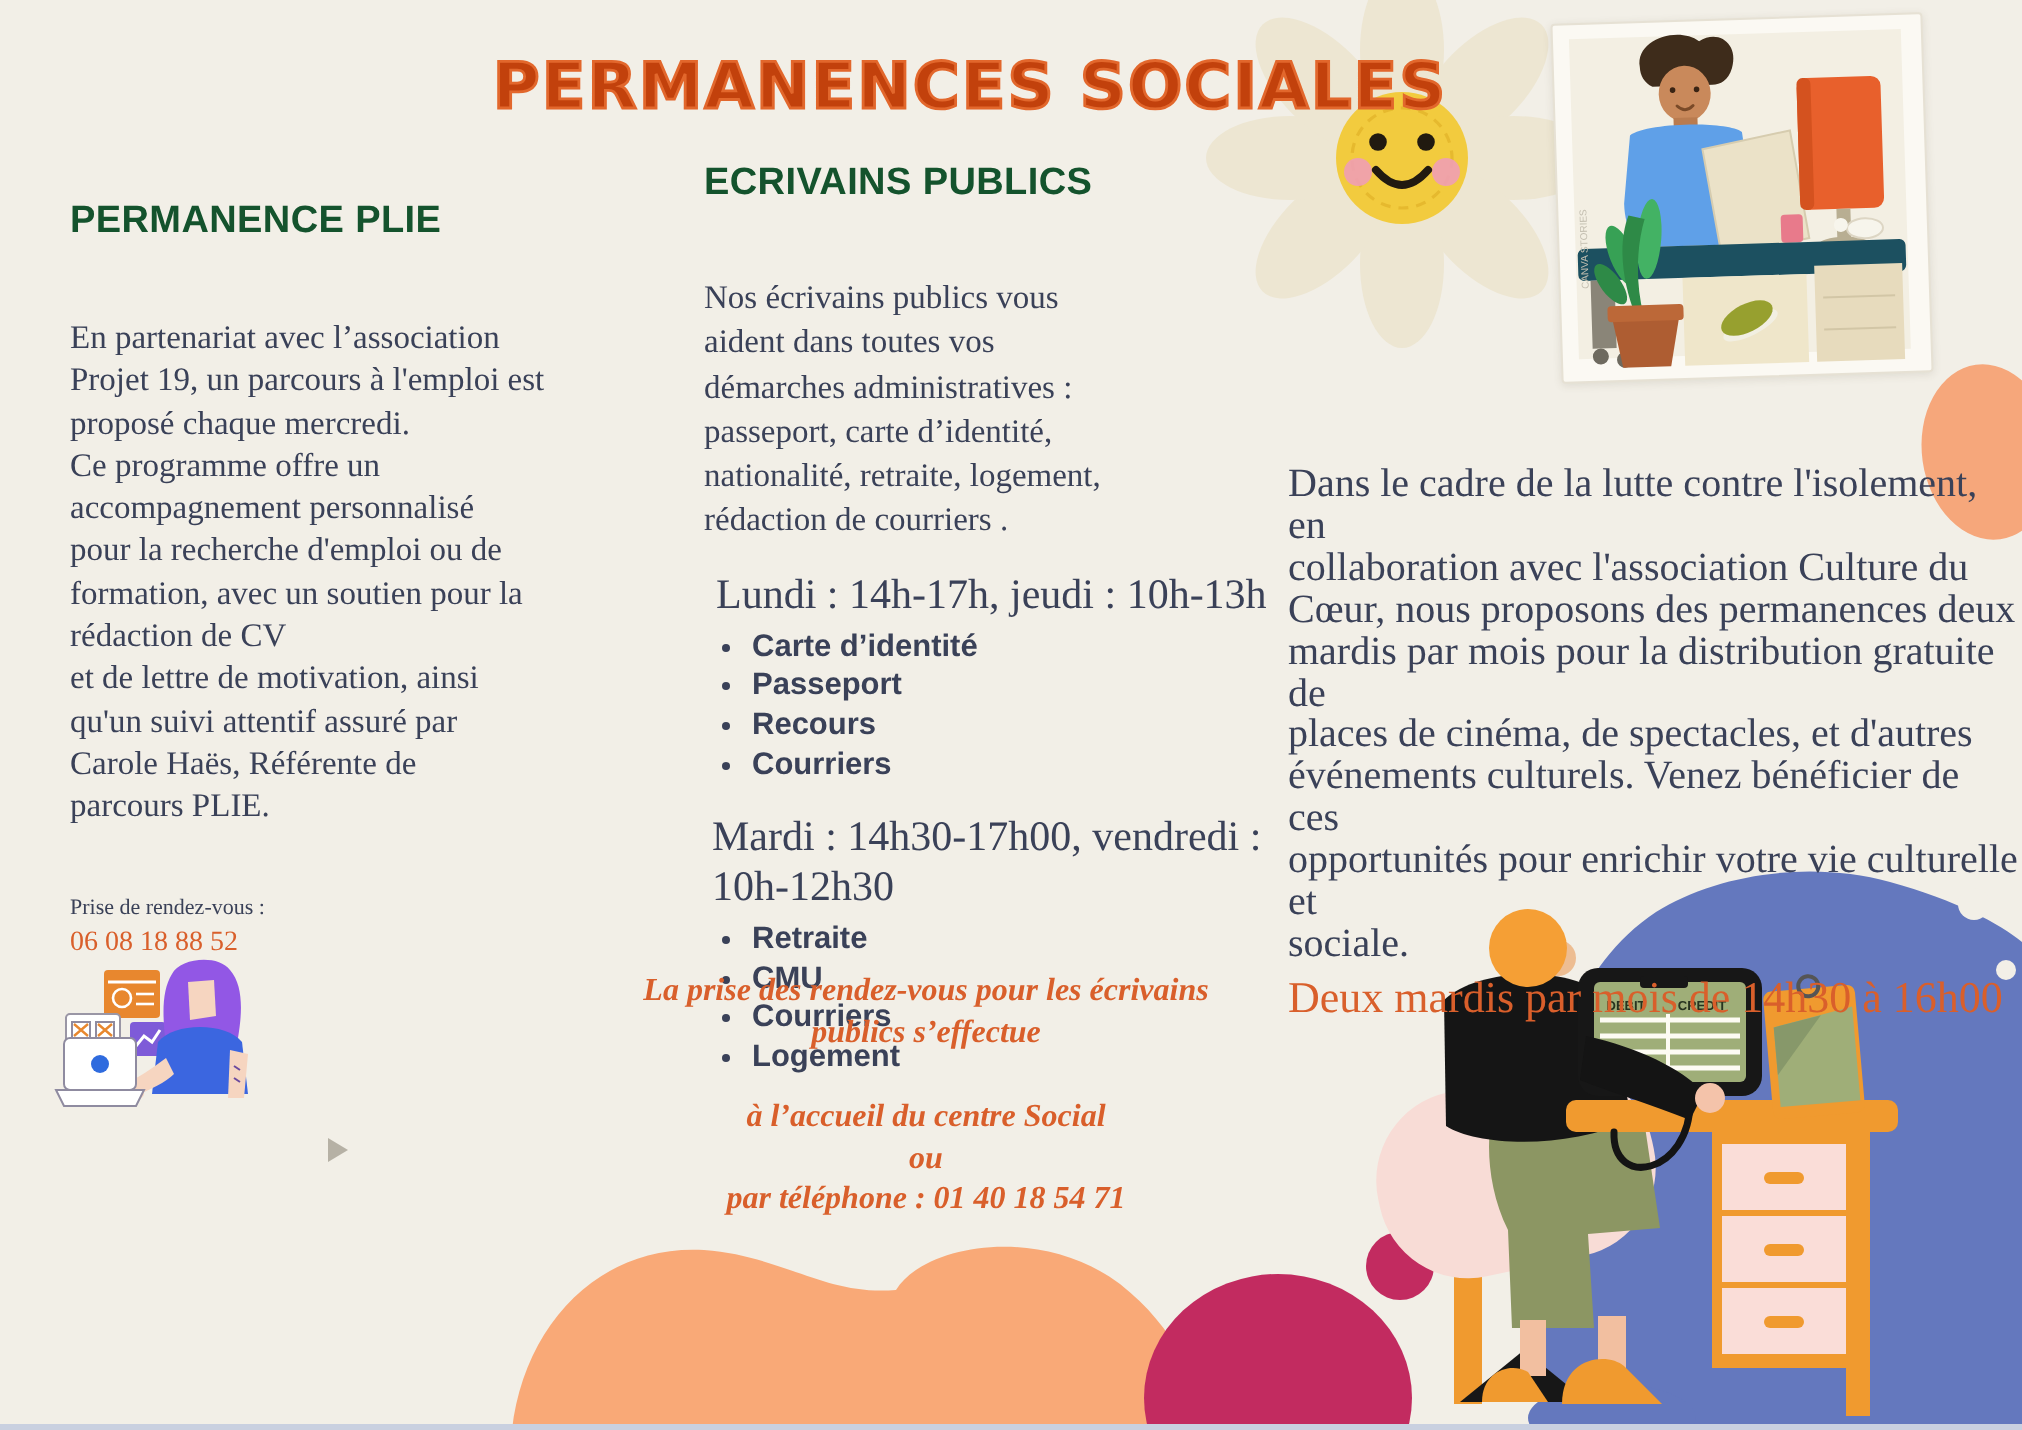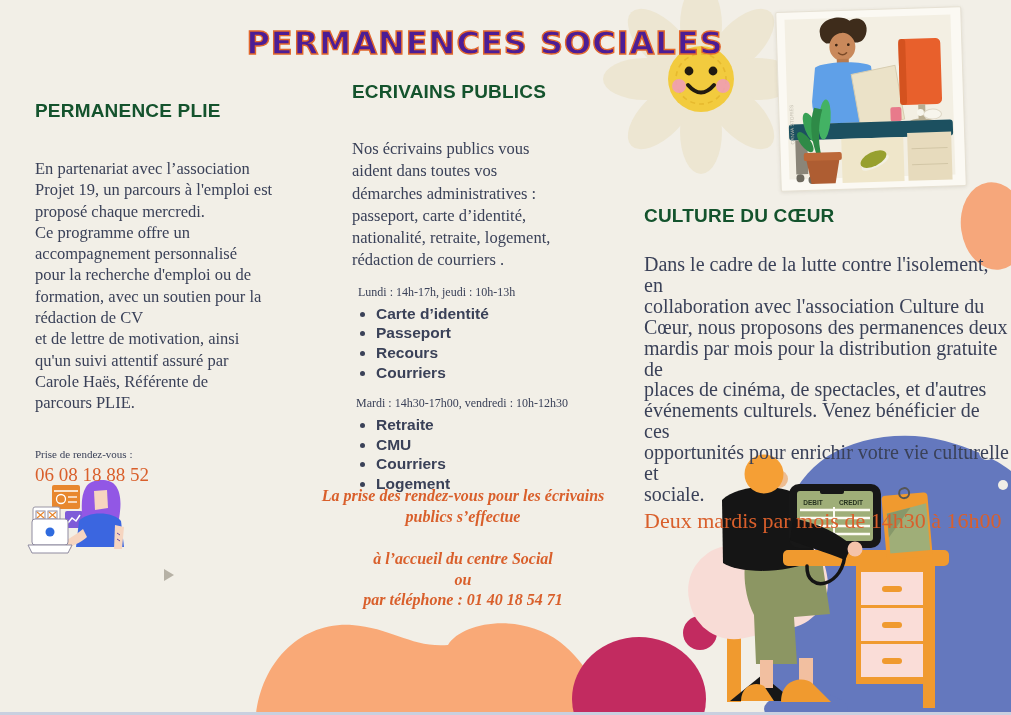--- a/index.html
+++ b/index.html
@@ -6,32 +6,32 @@
   .page{
     position:relative;width:1011px;height:715px;overflow:hidden;
     background:#F2EFE7;
     font-family:"Liberation Sans",sans-serif;color:#3A4158;
   }
   .deco{position:absolute;left:0;top:0;z-index:0;}
   .txt{position:absolute;z-index:2;}
   h1.title{
     position:absolute;left:232px;top:24px;width:506px;margin:0;text-align:center;
     font-family:"DejaVu Sans",sans-serif;font-size:32px;font-weight:bold;
-    color:#4c1d95;-webkit-text-stroke:1.4px #E2672C;letter-spacing:1px;z-index:2;
+    color:#c2410c;-webkit-text-stroke:1.4px #E2672C;letter-spacing:1px;z-index:2;
   }
   h2.colhead{margin:0;font-size:19px;font-weight:bold;color:#14532d;letter-spacing:.2px;font-family:"Liberation Sans",sans-serif;}
   .pre{white-space:pre-line;}
   p{margin:0;font-family:Liberation Serif, serif;}
   .col-plie{left:35px;top:100px;width:290px;}
   .col-plie .body{margin-top:36px;font-size:16.5px;line-height:21.3px;}
   .col-plie .appt{margin-top:34px;font-size:11px;}
-  .col-plie .phone{margin-top:4px;font-size:19px;color:#D95F2B;}
+  .col-plie .phone{margin-top:4px;font-size:14px;color:#D95F2B;}
   .col-ecr{left:352px;top:81px;width:300px;}
   .col-ecr .intro{margin-top:35px;font-size:16.5px;line-height:22.3px;}
-  .sched-times{font-size:12px;margin:0;}
+  .sched-times{font-size:21px;margin:0;}
   .s1{margin-top:13px;margin-left:6px;}
   .s2{margin-top:14px;margin-left:4px;}
   ul.sched{margin:4px 0 0 0;padding-left:24px;font-weight:bold;}
   ul.sched li{font-size:15.5px;line-height:19.6px;color:#3A4158;}
   .booking{left:277px;top:486px;width:372px;text-align:center;
     font-style:italic;font-weight:bold;color:#D95F2B;font-size:16px;line-height:20.5px;}
   .booking .gap{height:22px;}
   .col-cult{left:644px;top:205px;width:366px;}
   .col-cult .body{margin-top:27px;font-size:20px;line-height:20.9px;}
   .col-cult .highlight{margin-top:3px;font-size:22px;color:#D95F2B;}
@@ -282,21 +282,20 @@
   <section class="txt booking">
     <p class="pre">La prise des rendez-vous pour les écrivains
 publics s’effectue</p>
     <div class="gap"></div>
     <p>à l’accueil du centre Social</p>
     <p>ou</p>
     <p>par téléphone :  01 40 18 54 71</p>
   </section>
 
   <section class="txt col-cult">
-    <h2 class="colhead">CULTURE DU CŒUR</h2>
     <p class="body pre">Dans le cadre de la lutte contre l'isolement, en
 collaboration avec l'association Culture du
 Cœur, nous proposons des permanences deux
 mardis par mois pour la distribution gratuite de
 places de cinéma, de spectacles, et d'autres
 événements culturels. Venez bénéficier de ces
 opportunités pour enrichir votre vie culturelle et
 sociale.</p>
     <p class="highlight">Deux mardis par mois de 14h30 à 16h00</p>
   </section>

